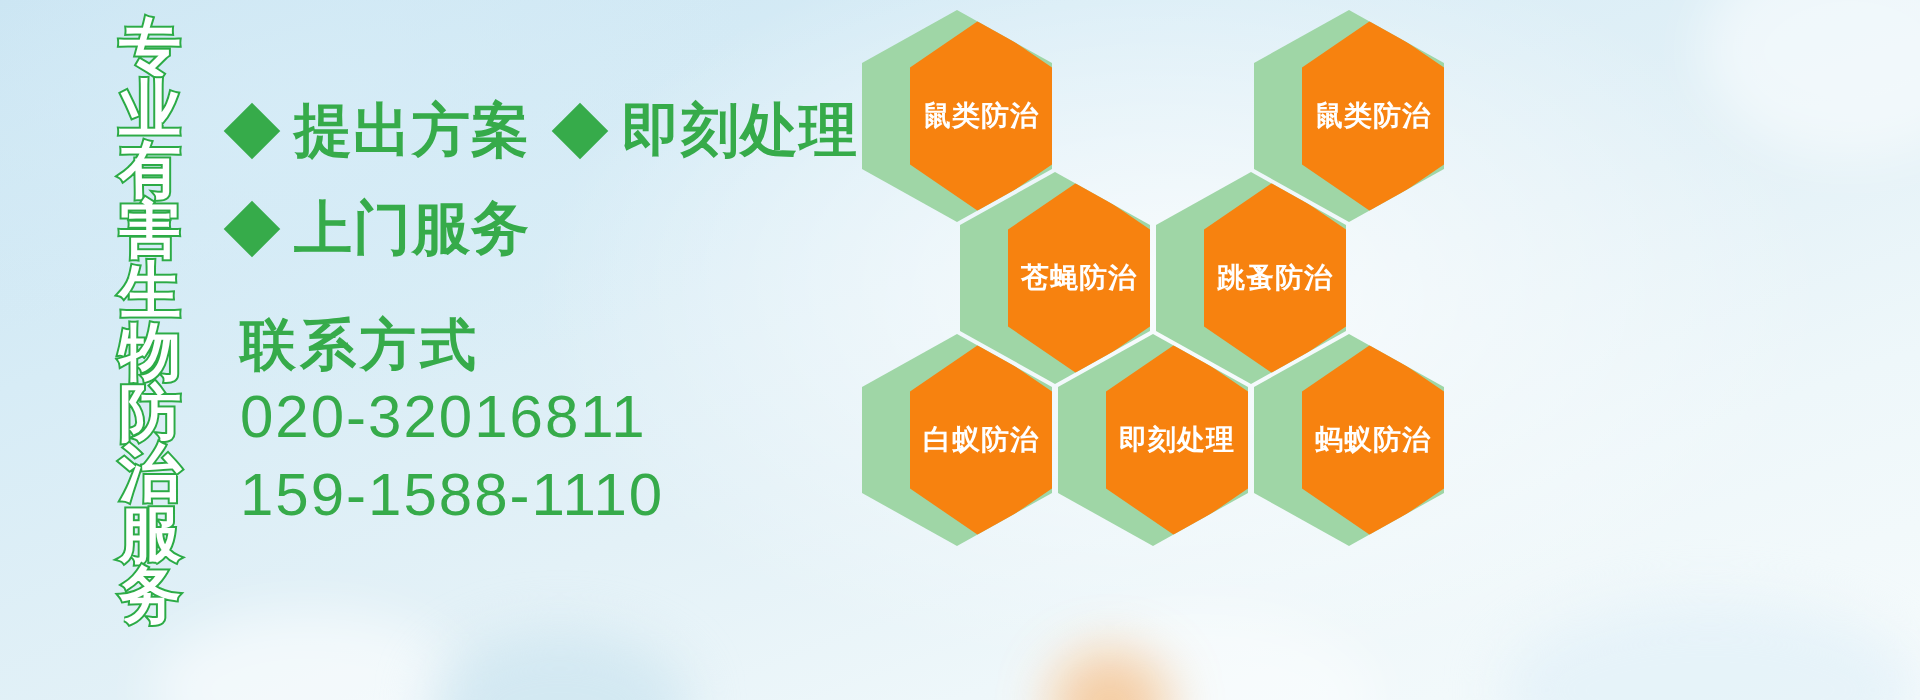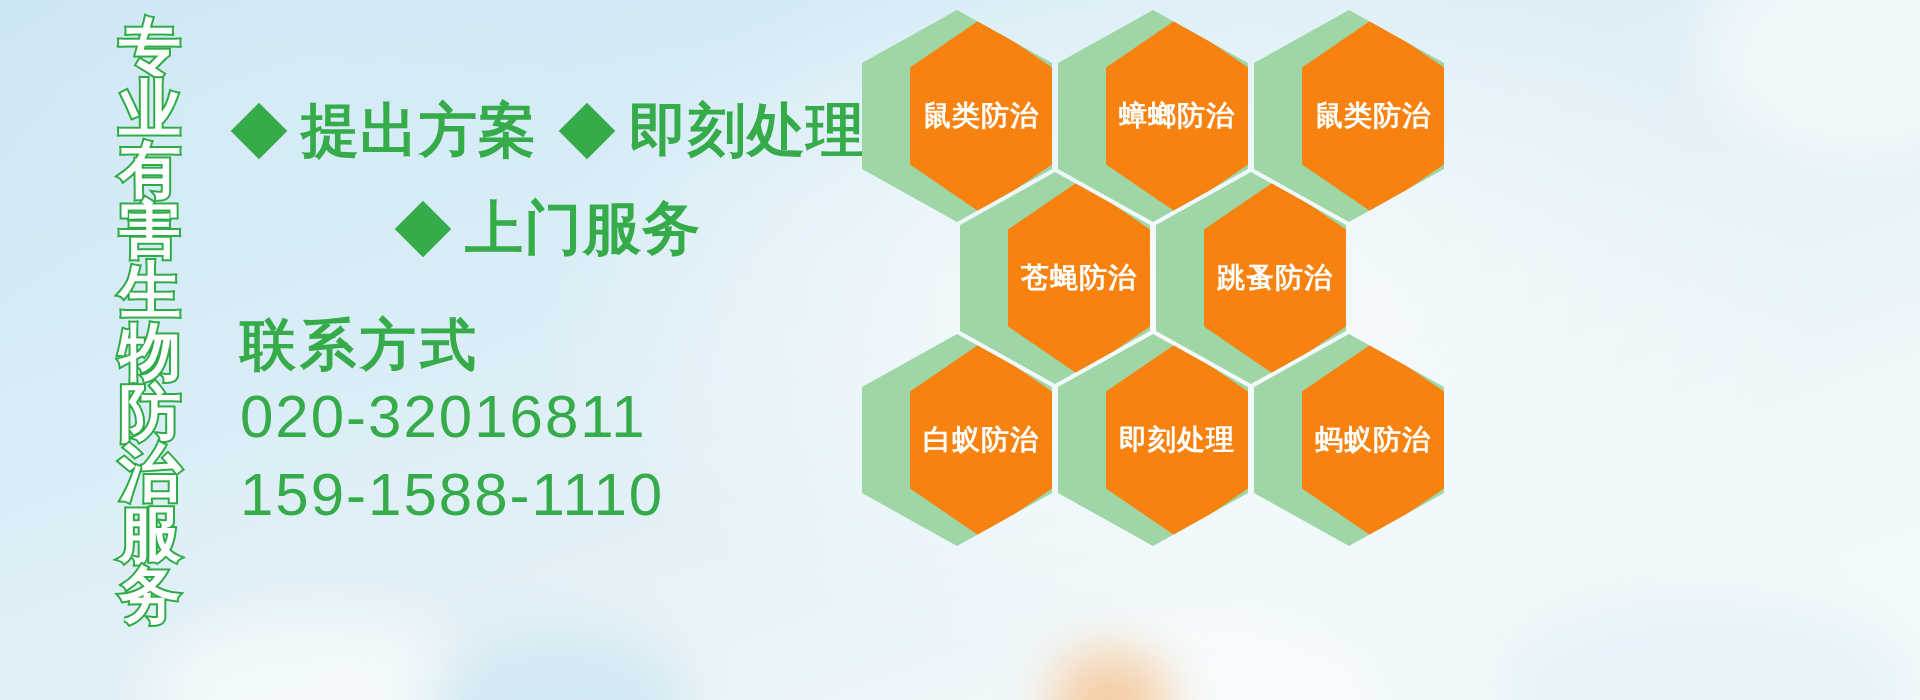--- a/index.html
+++ b/index.html
@@ -34,21 +34,21 @@
     font-size:62px;font-weight:bold;
     color:#ffffff;
     -webkit-text-stroke:4px #2cab46;
     paint-order:stroke fill;
     letter-spacing:0;
   }
   #vtitle span{display:block;}
 
   
   #features{position:absolute;left:232px;top:82px;width:640px;}
-  .frow{display:flex;align-items:center;height:98px;justify-content:center;}
+  .frow{display:flex;align-items:center;height:98px;}
   .fitem{display:flex;align-items:center;}
   .fitem + .fitem{margin-left:30px;}
   .diamond{
     width:40px;height:40px;background:#36ab4a;
     transform:rotate(45deg);
     margin-right:22px;flex:0 0 auto;
   }
   .ftext{
     font-size:58px;font-weight:bold;color:#36ab4a;
     letter-spacing:1px;white-space:nowrap;
@@ -145,25 +145,20 @@
     <div class="phone">020-32016811</div>
     <div class="phone">159-1588-1110</div>
   </div>
 
   <div id="honeycomb">
     <div class="hex p0">
       <div class="inner">
         <span class="label">鼠类防治</span>
       </div>
     </div>
-    <div class="hex p1">
-      <div class="inner">
-        <span class="label">蟑螂防治</span>
-      </div>
-    </div>
     <div class="hex p2">
       <div class="inner">
         <span class="label">鼠类防治</span>
       </div>
     </div>
     <div class="hex p3">
       <div class="inner">
         <span class="label">苍蝇防治</span>
       </div>
     </div>

